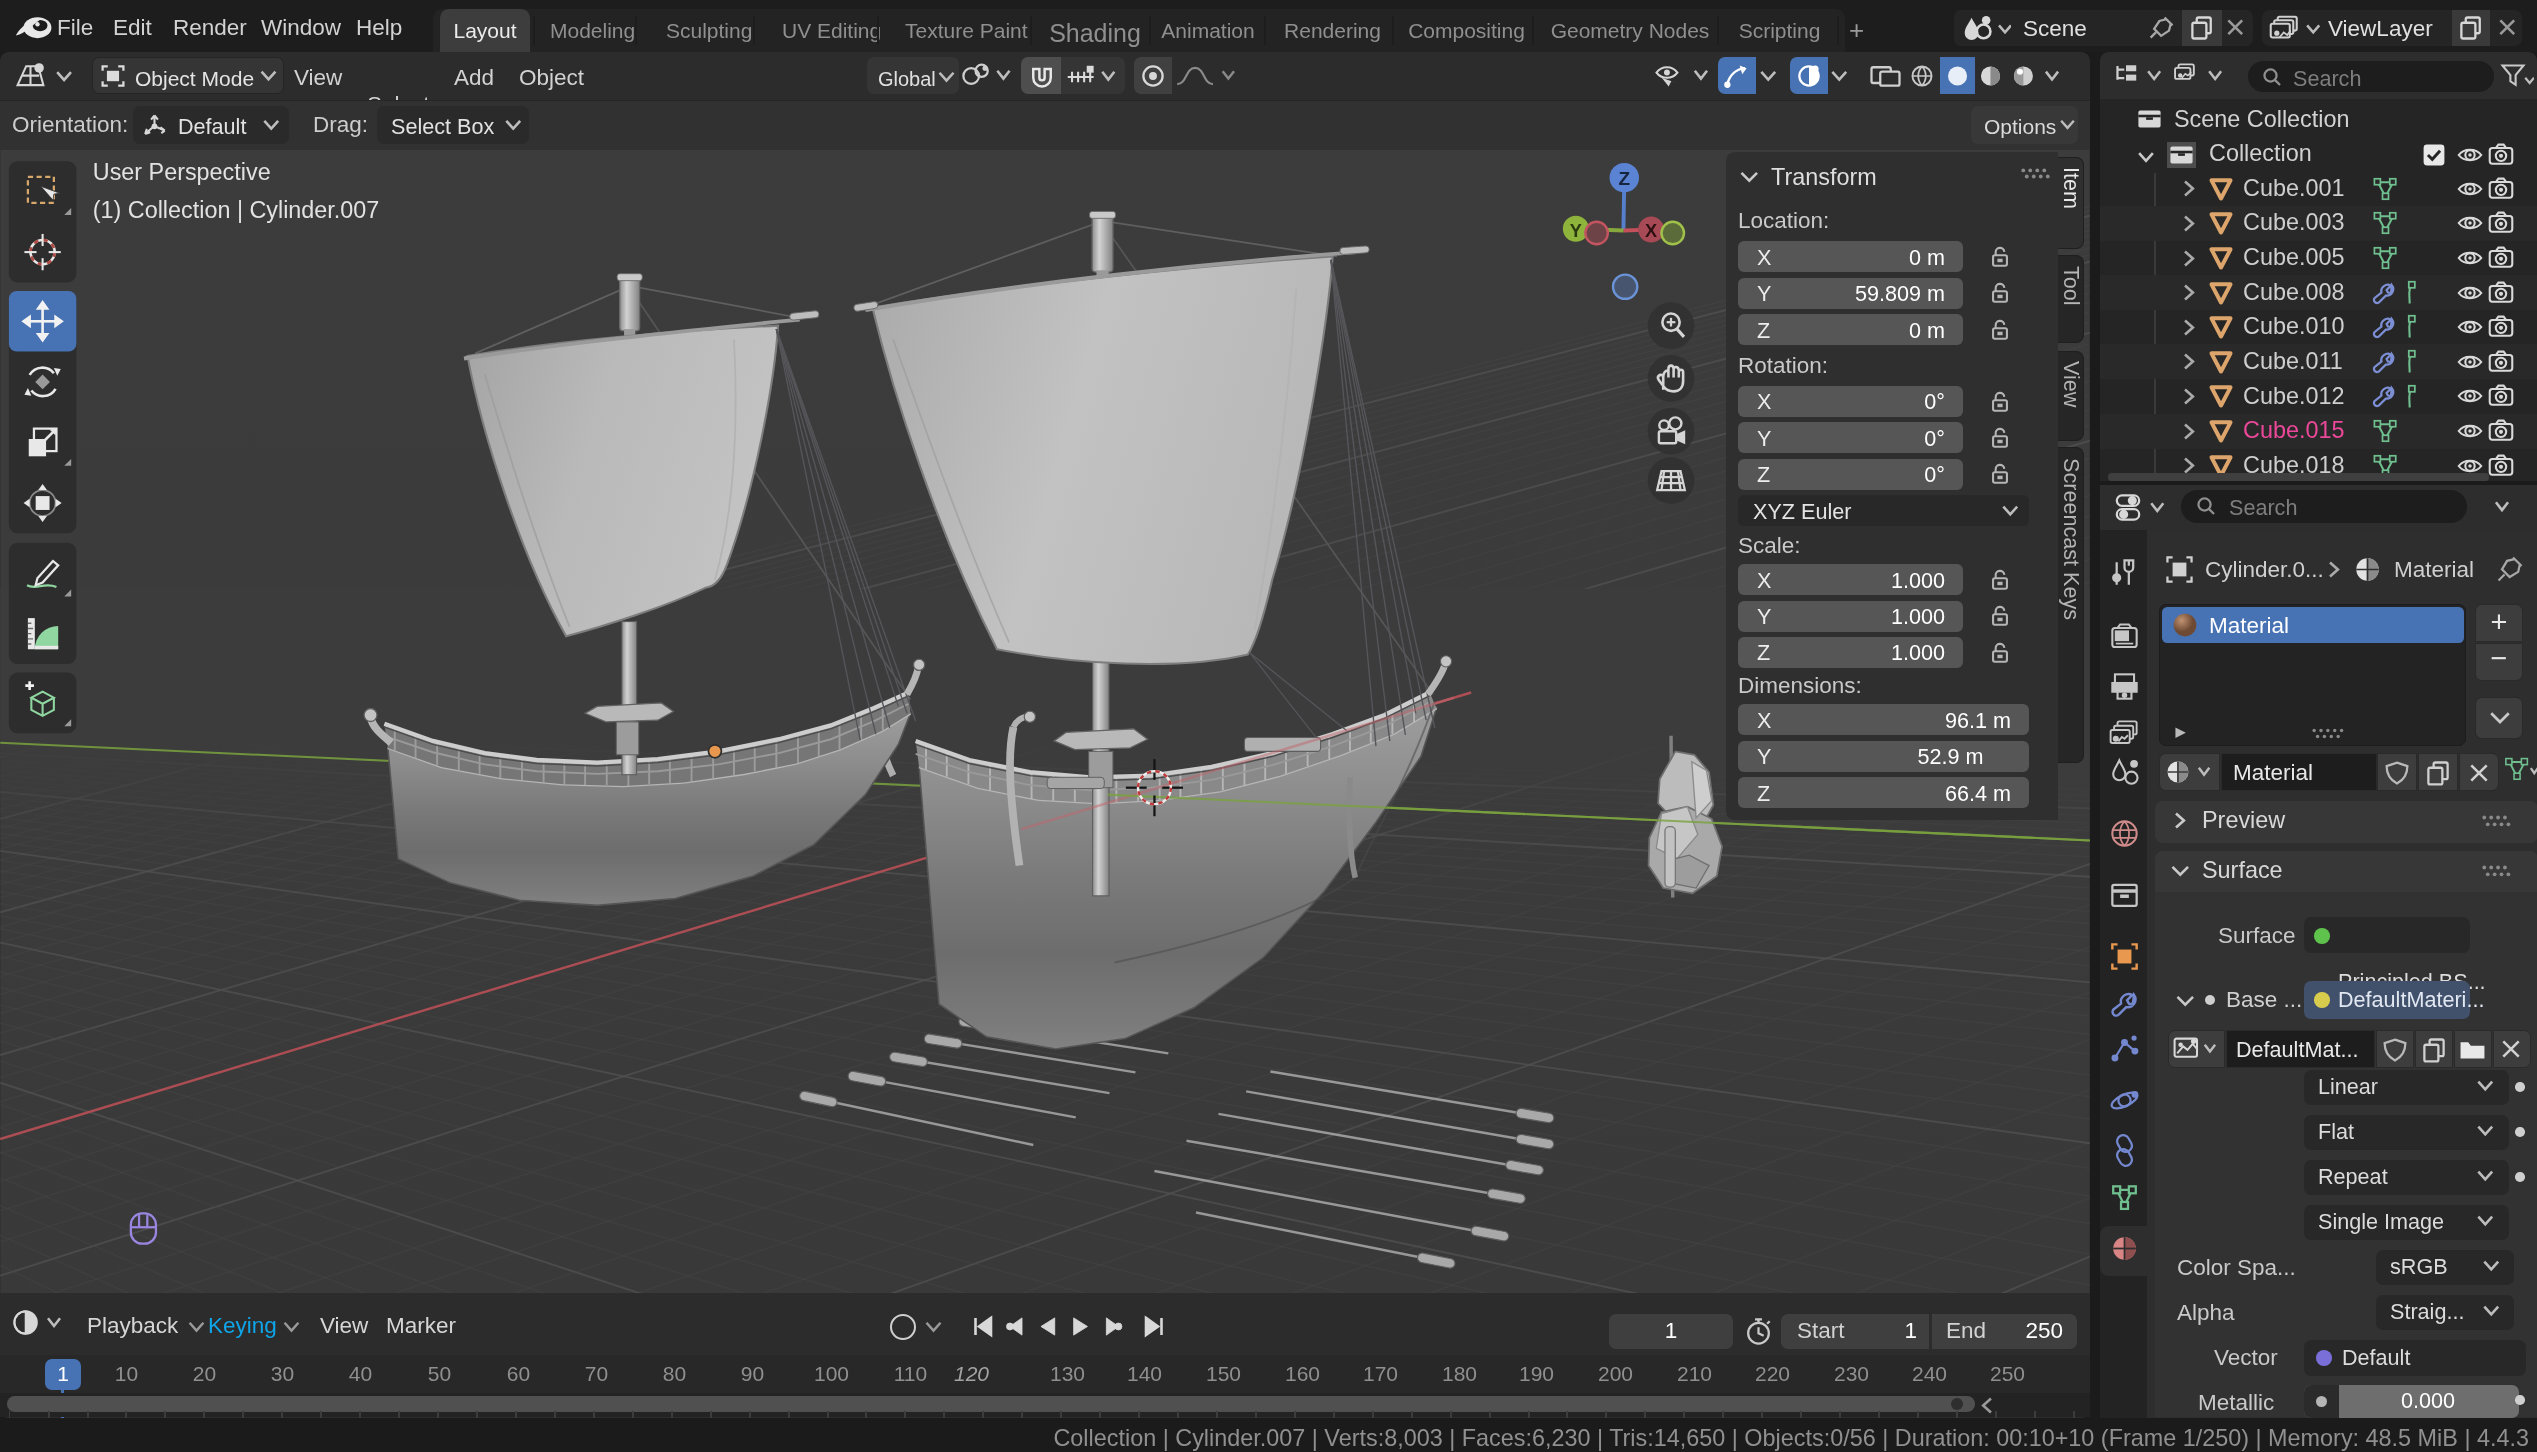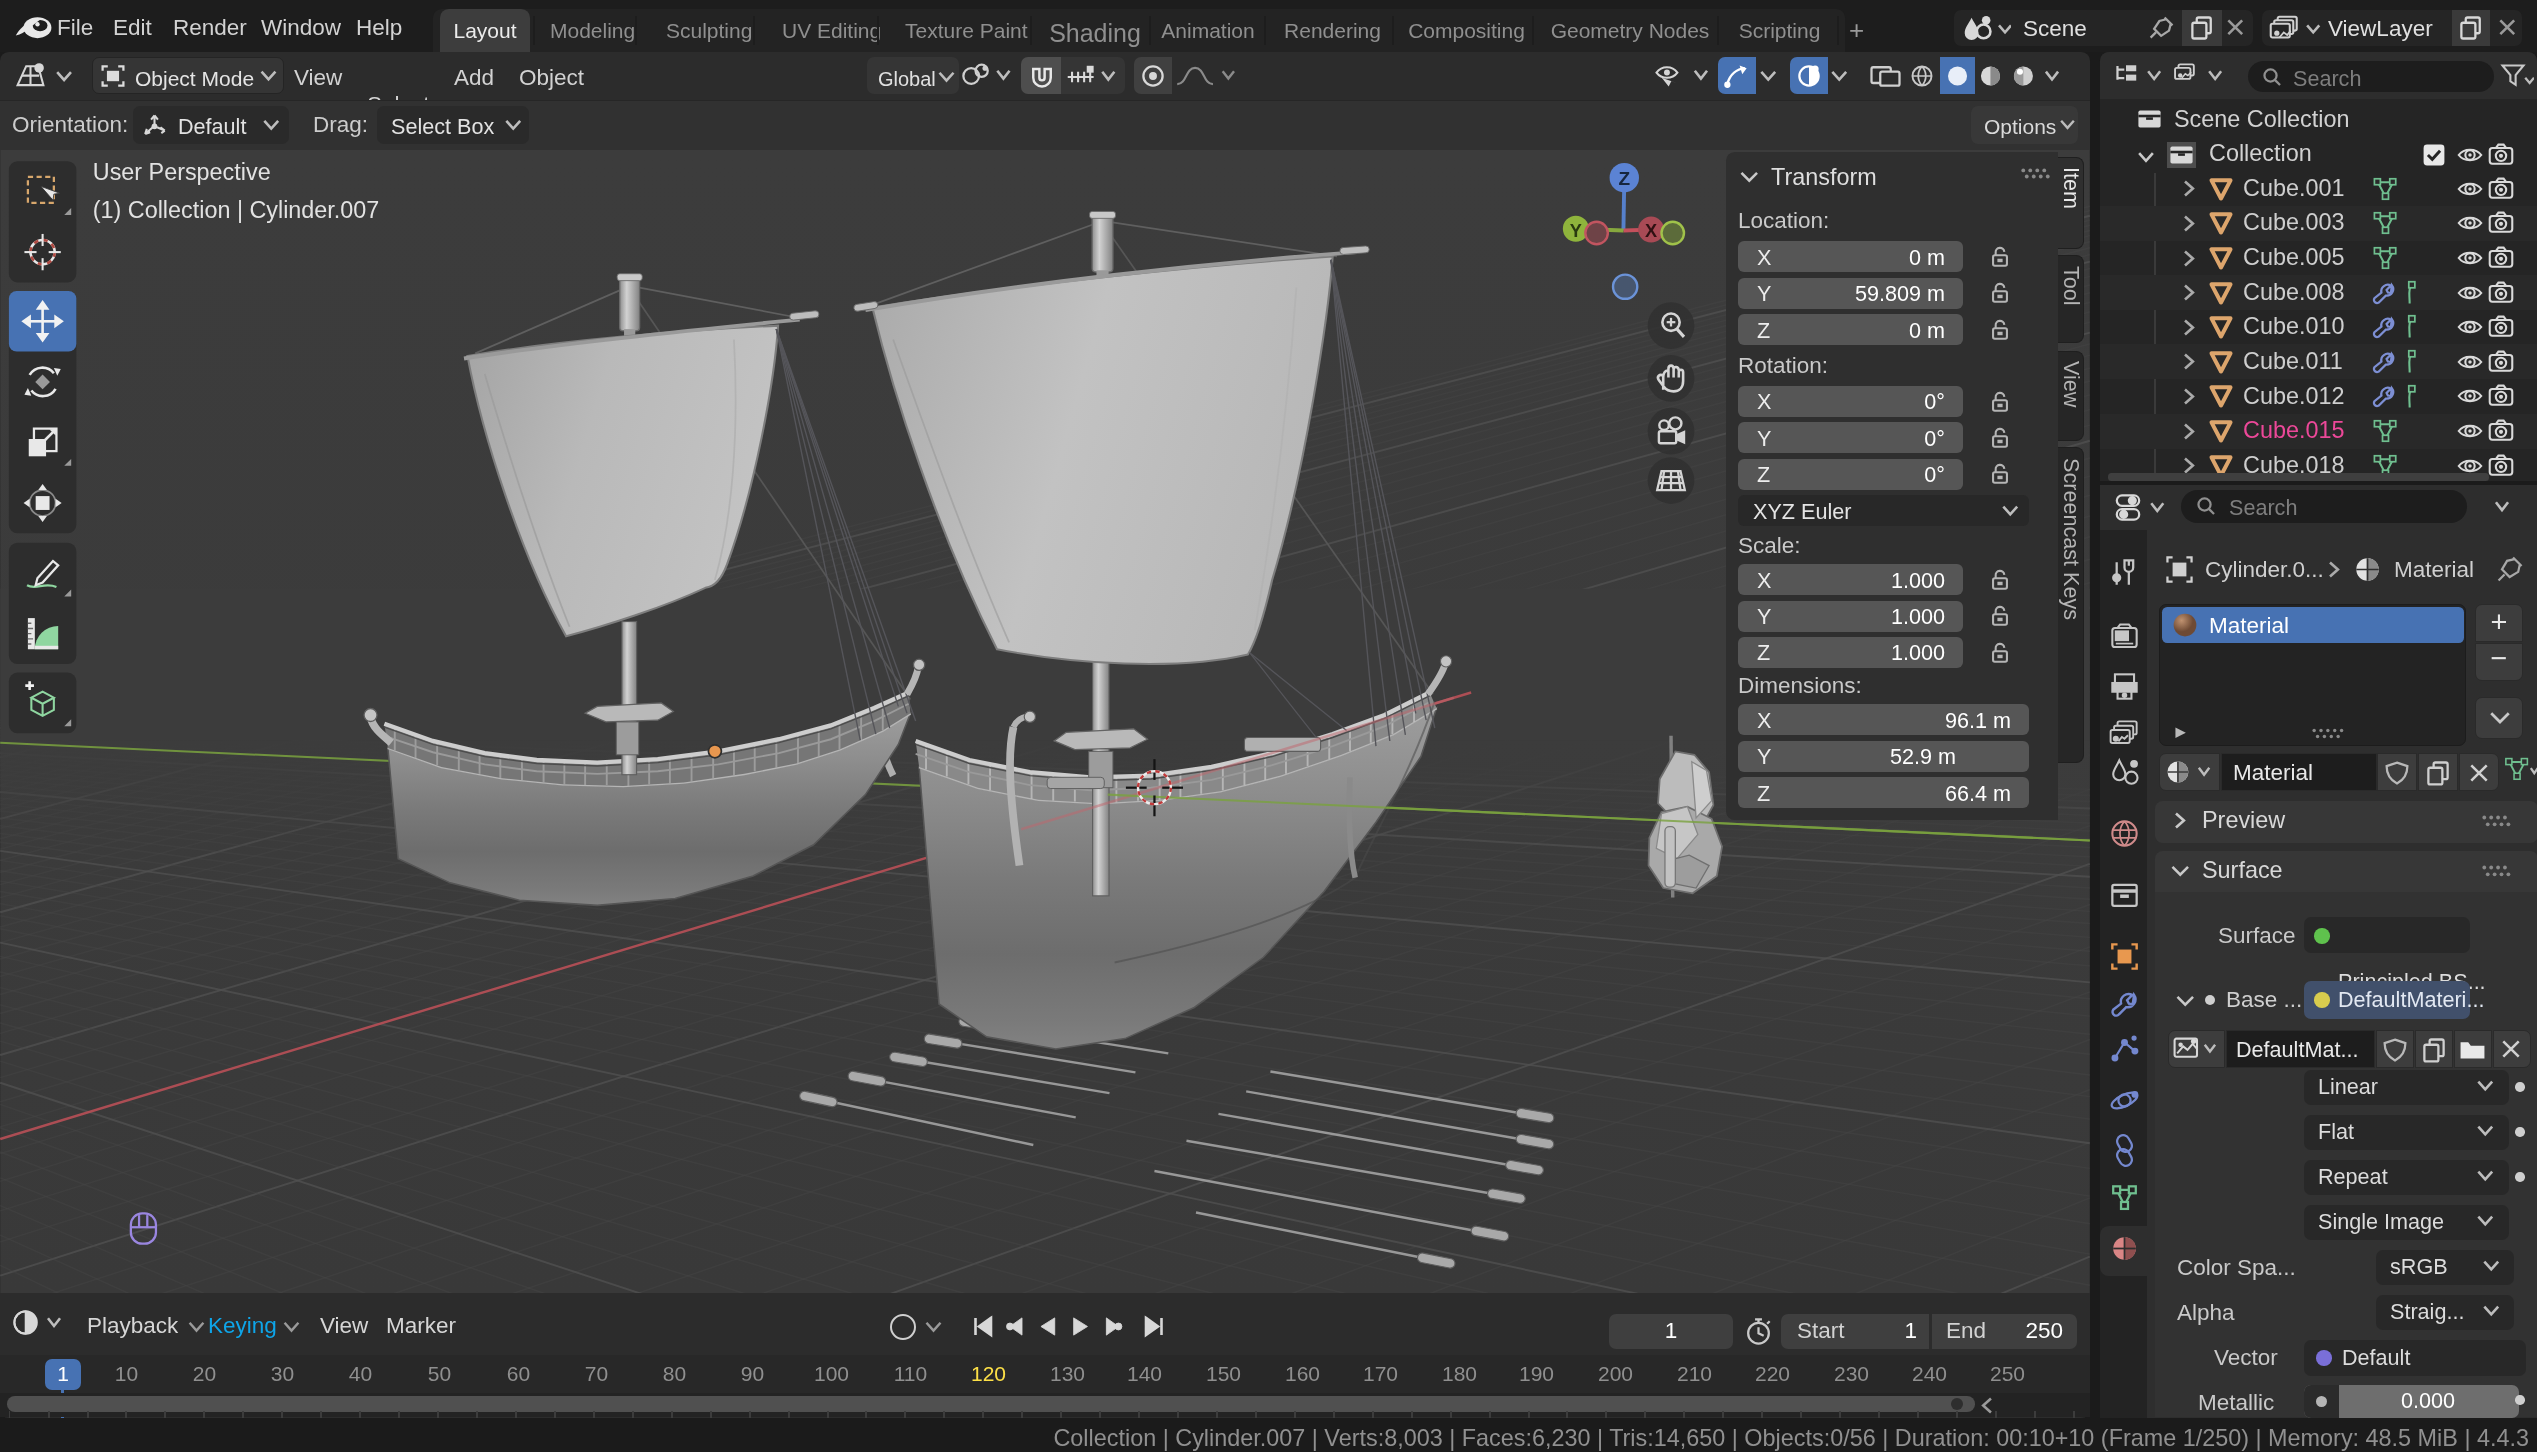--- a/index.html
+++ b/index.html
@@ -760,21 +760,21 @@
 <rect x="7" y="13" width="16" height="12" rx="2" fill="none" stroke="#b5b5b5" stroke-width="2.4"></rect>
 <path d="M10 13 v-3 a5 5 0 0 1 10 -1" fill="none" stroke="#b5b5b5" stroke-width="2.4"></path>
 <rect x="12" y="17" width="6" height="4" fill="#b5b5b5"></rect>
 </svg>
 <div class="abs txt" style="left:1738px;top:673px;color:#c9c9c9;font-size:22.5px;">Dimensions:</div>
 <div class="abs" style="left:1738px;top:704px;width:291px;height:31px;background:#565656;border-radius:6px;"></div>
     <div class="abs txt" style="left:1757px;top:708px;color:#ededed;font-size:21.6px;">X</div>
     <div class="abs txt" style="left:1890px;top:708px;width:121px;text-align:right;color:#ffffff;font-size:21.6px;">96.1 m</div>
 <div class="abs" style="left:1738px;top:741px;width:291px;height:31px;background:#565656;border-radius:6px;"></div>
     <div class="abs txt" style="left:1757px;top:744px;color:#ededed;font-size:21.6px;">Y</div>
-    <div class="abs txt" style="left:1890px;top:744px;width:121px;text-align:left;color:#ffffff;font-size:21.6px;">52.9 m</div>
+    <div class="abs txt" style="left:1890px;top:744px;width:121px;text-align:center;color:#ffffff;font-size:21.6px;">52.9 m</div>
 <div class="abs" style="left:1738px;top:777px;width:291px;height:31px;background:#565656;border-radius:6px;"></div>
     <div class="abs txt" style="left:1757px;top:781px;color:#ededed;font-size:21.6px;">Z</div>
     <div class="abs txt" style="left:1890px;top:781px;width:121px;text-align:right;color:#ffffff;font-size:21.6px;">66.4 m</div>
 <div class="abs" style="left:2058px;top:157px;width:26px;height:92px;background:#2f2f2f;border-radius:0 7.8px 7.8px 0;border:0.9px solid #1f1f1f;border-left:none;"></div>
 <div class="abs txt" style="left:2058px;top:167px;width:26px;height:71px;color:#e8e8e8;font-size:21.6px;writing-mode:vertical-rl;text-align:left;">Item</div>
 <div class="abs" style="left:2058px;top:255px;width:26px;height:88px;background:#262626;border-radius:0 7.8px 7.8px 0;border:0.9px solid #1f1f1f;border-left:none;"></div>
 <div class="abs txt" style="left:2058px;top:266px;width:26px;height:68px;color:#b5b5b5;font-size:21.6px;writing-mode:vertical-rl;text-align:left;">Tool</div>
 <div class="abs" style="left:2058px;top:351px;width:26px;height:90px;background:#262626;border-radius:0 7.8px 7.8px 0;border:0.9px solid #1f1f1f;border-left:none;"></div>
 <div class="abs txt" style="left:2058px;top:361px;width:26px;height:69px;color:#b5b5b5;font-size:21.6px;writing-mode:vertical-rl;text-align:left;">View</div>
 <div class="abs" style="left:2058px;top:447px;width:26px;height:316px;background:#262626;border-radius:0 7.8px 7.8px 0;border:0.9px solid #1f1f1f;border-left:none;"></div>
@@ -1447,21 +1447,21 @@
 <div class="abs txt" style="left:170px;top:1362px;width:69px;text-align:center;color:#8f8f8f;font-size:21px;">20</div>
 <div class="abs txt" style="left:248px;top:1362px;width:69px;text-align:center;color:#8f8f8f;font-size:21px;">30</div>
 <div class="abs txt" style="left:326px;top:1362px;width:69px;text-align:center;color:#8f8f8f;font-size:21px;">40</div>
 <div class="abs txt" style="left:405px;top:1362px;width:69px;text-align:center;color:#8f8f8f;font-size:21px;">50</div>
 <div class="abs txt" style="left:484px;top:1362px;width:69px;text-align:center;color:#8f8f8f;font-size:21px;">60</div>
 <div class="abs txt" style="left:562px;top:1362px;width:69px;text-align:center;color:#8f8f8f;font-size:21px;">70</div>
 <div class="abs txt" style="left:640px;top:1362px;width:69px;text-align:center;color:#8f8f8f;font-size:21px;">80</div>
 <div class="abs txt" style="left:718px;top:1362px;width:69px;text-align:center;color:#8f8f8f;font-size:21px;">90</div>
 <div class="abs txt" style="left:797px;top:1362px;width:69px;text-align:center;color:#8f8f8f;font-size:21px;">100</div>
 <div class="abs txt" style="left:876px;top:1362px;width:69px;text-align:center;color:#8f8f8f;font-size:21px;">110</div>
-<div class="abs txt" style="left:954px;top:1362px;width:69px;text-align:center;color:#fde047;font-size:21px;">120</div>
+<div class="abs txt" style="left:954px;top:1362px;width:69px;text-align:left;color:#a3a3a3;font-size:21px;font-style:italic;">120</div>
 <div class="abs txt" style="left:1033px;top:1362px;width:69px;text-align:center;color:#8f8f8f;font-size:21px;">130</div>
 <div class="abs txt" style="left:1110px;top:1362px;width:69px;text-align:center;color:#8f8f8f;font-size:21px;">140</div>
 <div class="abs txt" style="left:1189px;top:1362px;width:69px;text-align:center;color:#8f8f8f;font-size:21px;">150</div>
 <div class="abs txt" style="left:1268px;top:1362px;width:69px;text-align:center;color:#8f8f8f;font-size:21px;">160</div>
 <div class="abs txt" style="left:1346px;top:1362px;width:69px;text-align:center;color:#8f8f8f;font-size:21px;">170</div>
 <div class="abs txt" style="left:1425px;top:1362px;width:69px;text-align:center;color:#8f8f8f;font-size:21px;">180</div>
 <div class="abs txt" style="left:1502px;top:1362px;width:69px;text-align:center;color:#8f8f8f;font-size:21px;">190</div>
 <div class="abs txt" style="left:1581px;top:1362px;width:69px;text-align:center;color:#8f8f8f;font-size:21px;">200</div>
 <div class="abs txt" style="left:1660px;top:1362px;width:69px;text-align:center;color:#8f8f8f;font-size:21px;">210</div>
 <div class="abs txt" style="left:1738px;top:1362px;width:69px;text-align:center;color:#8f8f8f;font-size:21px;">220</div>

